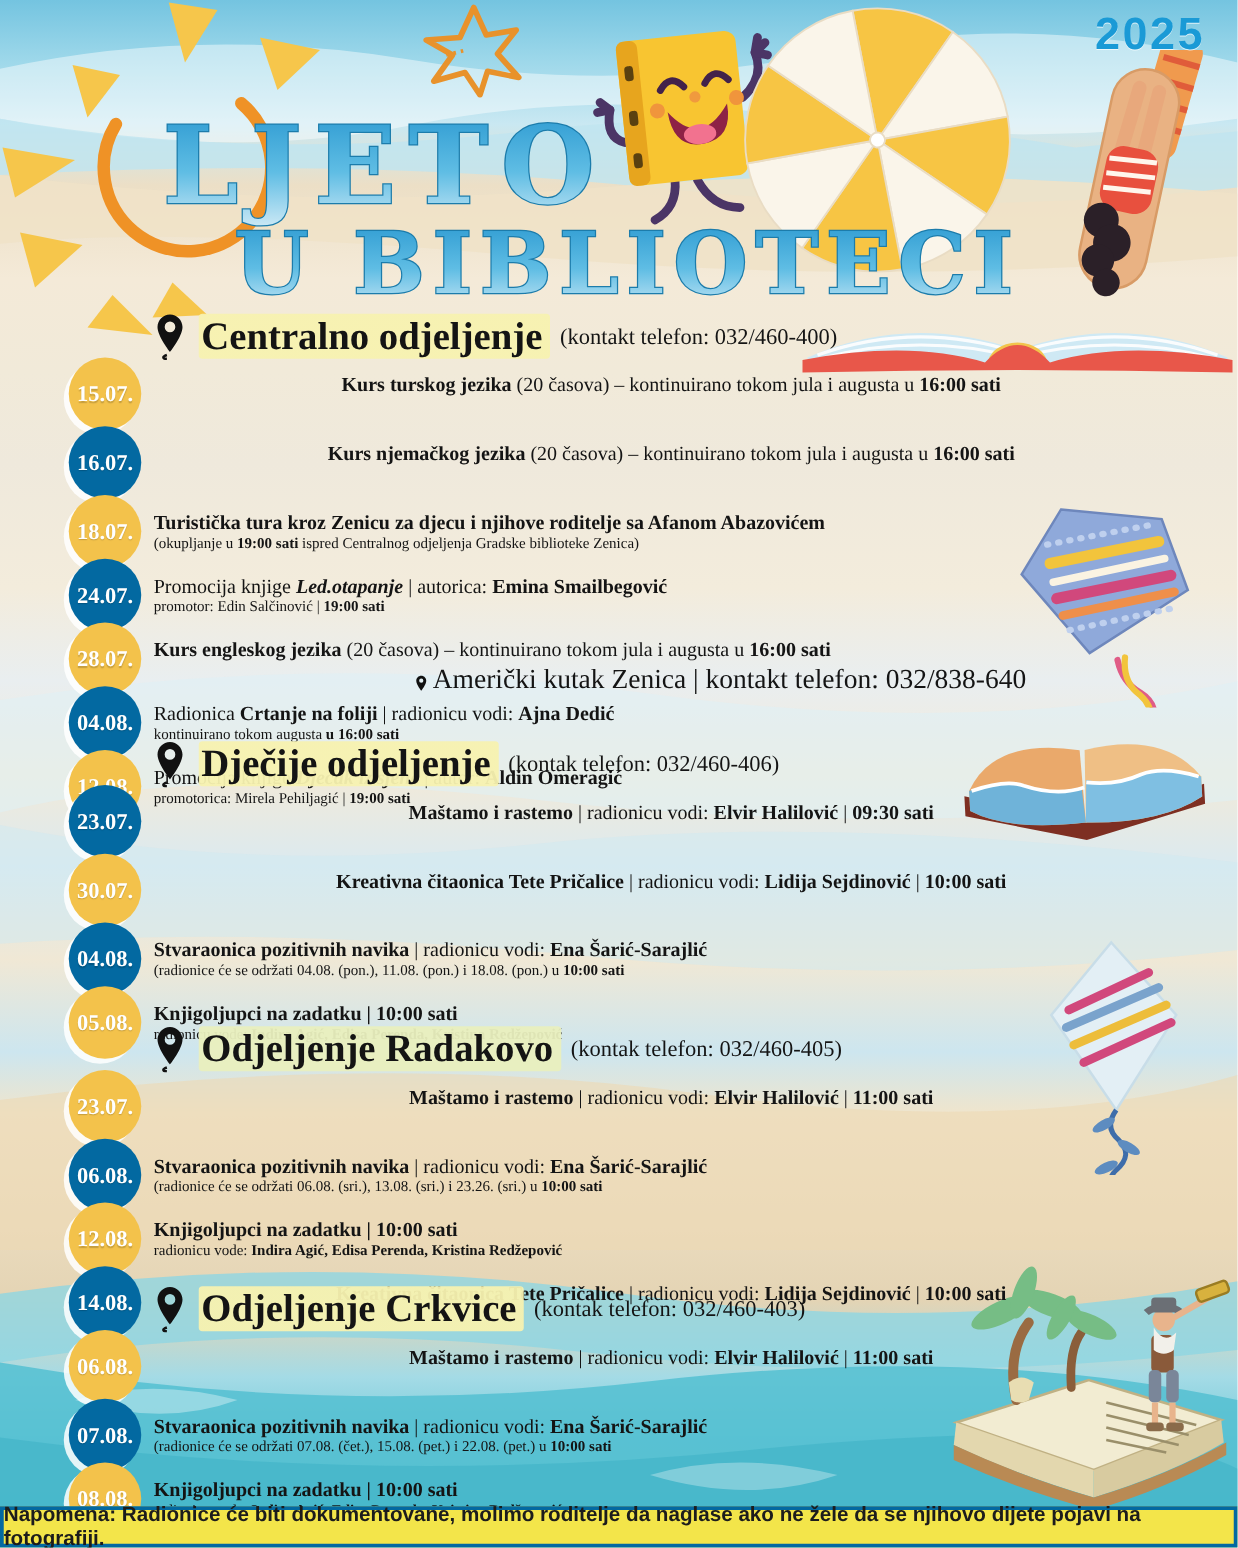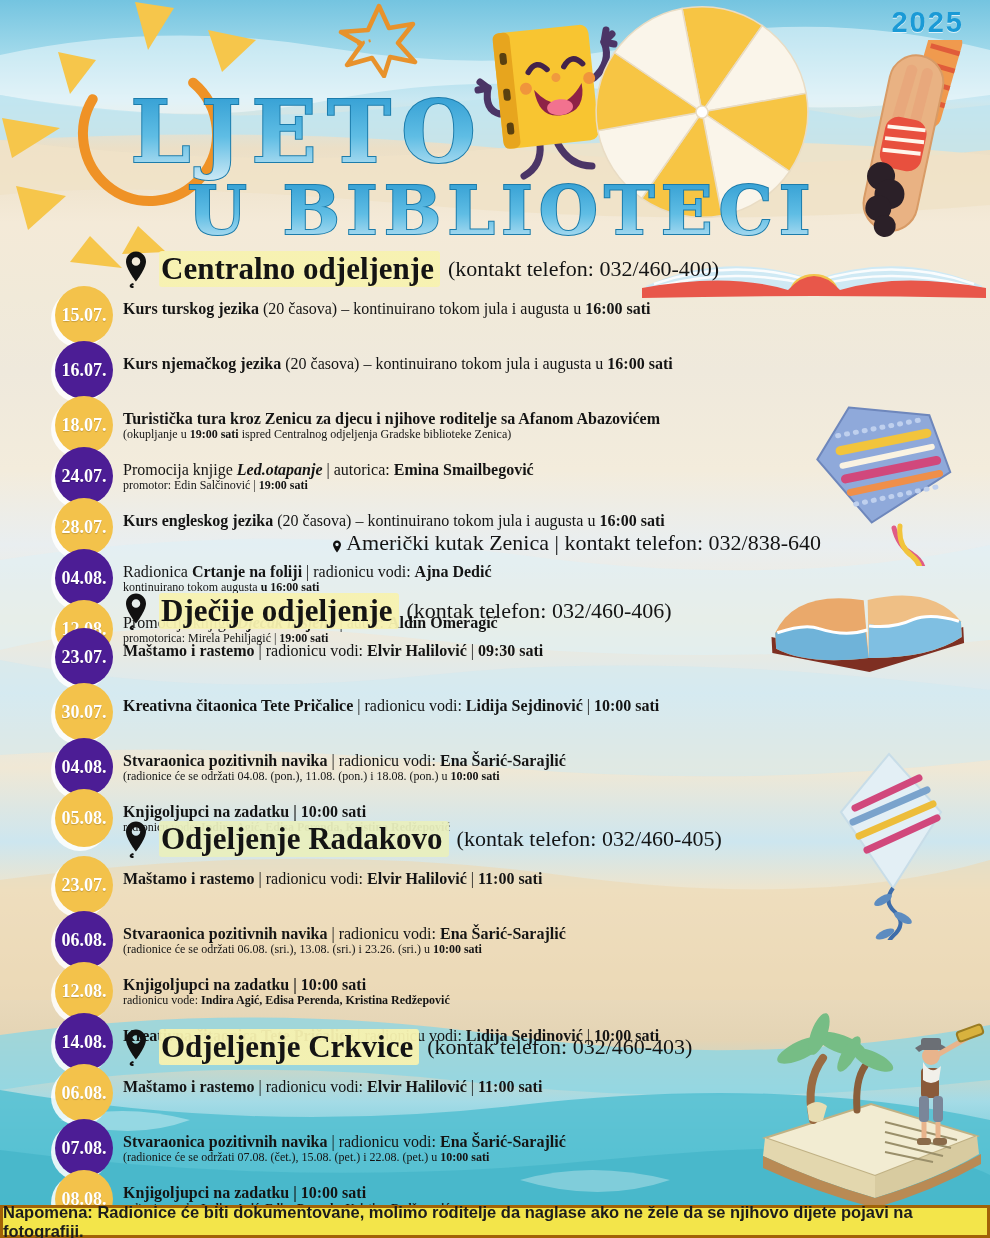--- a/index.html
+++ b/index.html
@@ -19,69 +19,69 @@
 
   
   .title-svg { position:absolute; left:130px; top:66px; z-index:2; }
   .title-svg text {
     font-family:"DejaVu Serif",serif; font-weight:bold;
     paint-order:stroke; stroke:#1c7cab; stroke-width:2px;
   }
   .year {
     position:absolute; right:26px; top:6px; z-index:3;
     font-family:"Liberation Sans",sans-serif; font-weight:bold;
-    font-size:29px; color:#1a9ad6; letter-spacing:2px;
+    font-size:36px; color:#1a9ad6; letter-spacing:2px;
     text-shadow:0 1px 0 rgba(255,255,255,.7);
   }
 
   
   .content { position:absolute; left:55px; width:905px; z-index:2; }
   #section-1 { top:250px; }
   #section-2 { top:592px; }
   #section-3 { top:820px; }
   #section-4 { top:1028px; }
 
   .sec-header { display:flex; align-items:center; margin-left:66px; margin-bottom:12px; }
   .pin { width:30px; height:38px; margin-right:8px; flex:0 0 auto; }
   .pin svg { width:100%; height:100%; }
   .sec-title {
     font-weight:bold; font-size:31px; line-height:1.05; white-space:nowrap;
     background:linear-gradient(0deg, rgba(247,242,176,.95), rgba(247,242,176,.95));
     padding:2px 6px 2px 2px; border-radius:3px;text-align:center;
   }
   #section-3 .sec-title { background:rgba(233,239,190,.95); }
-  .sec-contact { font-size:22px; margin-left:8px; white-space:nowrap; }
+  .sec-contact { font-size:18px; margin-left:8px; white-space:nowrap; }
 
   .row { display:flex; align-items:flex-start; position:relative; }
-  .row.single { margin-bottom:11px; }
+  .row.single { margin-bottom:11px;text-align:center; }
   .row.double { margin-bottom:7px; }
   .badge {
     flex:0 0 58px; width:58px; height:58px; border-radius:50%;
     display:flex; align-items:center; justify-content:center;
     color:#fff; font-weight:bold; font-size:18px;
     margin-top:-14px;
     box-shadow:-4px 4px 0 0 rgba(255,255,255,.85);
     text-shadow:0 1px 1px rgba(0,0,0,.2);
   }
   .badge[data-color="yellow"] { background:#F3C24B; }
-  .badge[data-color="blue"]   { background:#4c1d95; }
+  .badge[data-color="blue"]   { background:#0369a1; }
   .lines { margin-left:10px; width:828px; }
   .line { font-size:16px; line-height:1.14; }
   .line .b  { font-weight:bold; }
   .line .bi { font-weight:bold; font-style:italic; }
   .line.small { font-size:12px; }
   .line.sub-right { font-size:22px; text-align:right; padding-right:130px;
                     display:flex; justify-content:flex-end; align-items:center; gap:3px; }
   .minipin { width:12px; height:15px; display:inline-block; flex:0 0 auto; }
   .minipin svg { width:100%; height:100%; }
 
   
   .footer {
     position:absolute; left:0; right:0; bottom:0; height:33px; z-index:4;
-    background:#F3E54A; border:3px solid #a16207;
+    background:#F3E54A; border:3px solid #0369a1;
     display:flex; align-items:center; justify-content:center;
     font-family:"Liberation Sans",sans-serif; font-weight:bold;
     font-size:16.5px; color:#1c1c1c;
   }
 </style>
 </head>
 <body>
 
 <svg class="bg" width="990" height="1238" viewBox="0 0 990 1238">
   <path d="M0,55 Q160,20 330,48 T660,42 T990,50 L990,95 Q820,120 650,95 T330,100 T0,95 Z" fill="#ffffff" opacity="0.45"></path>

